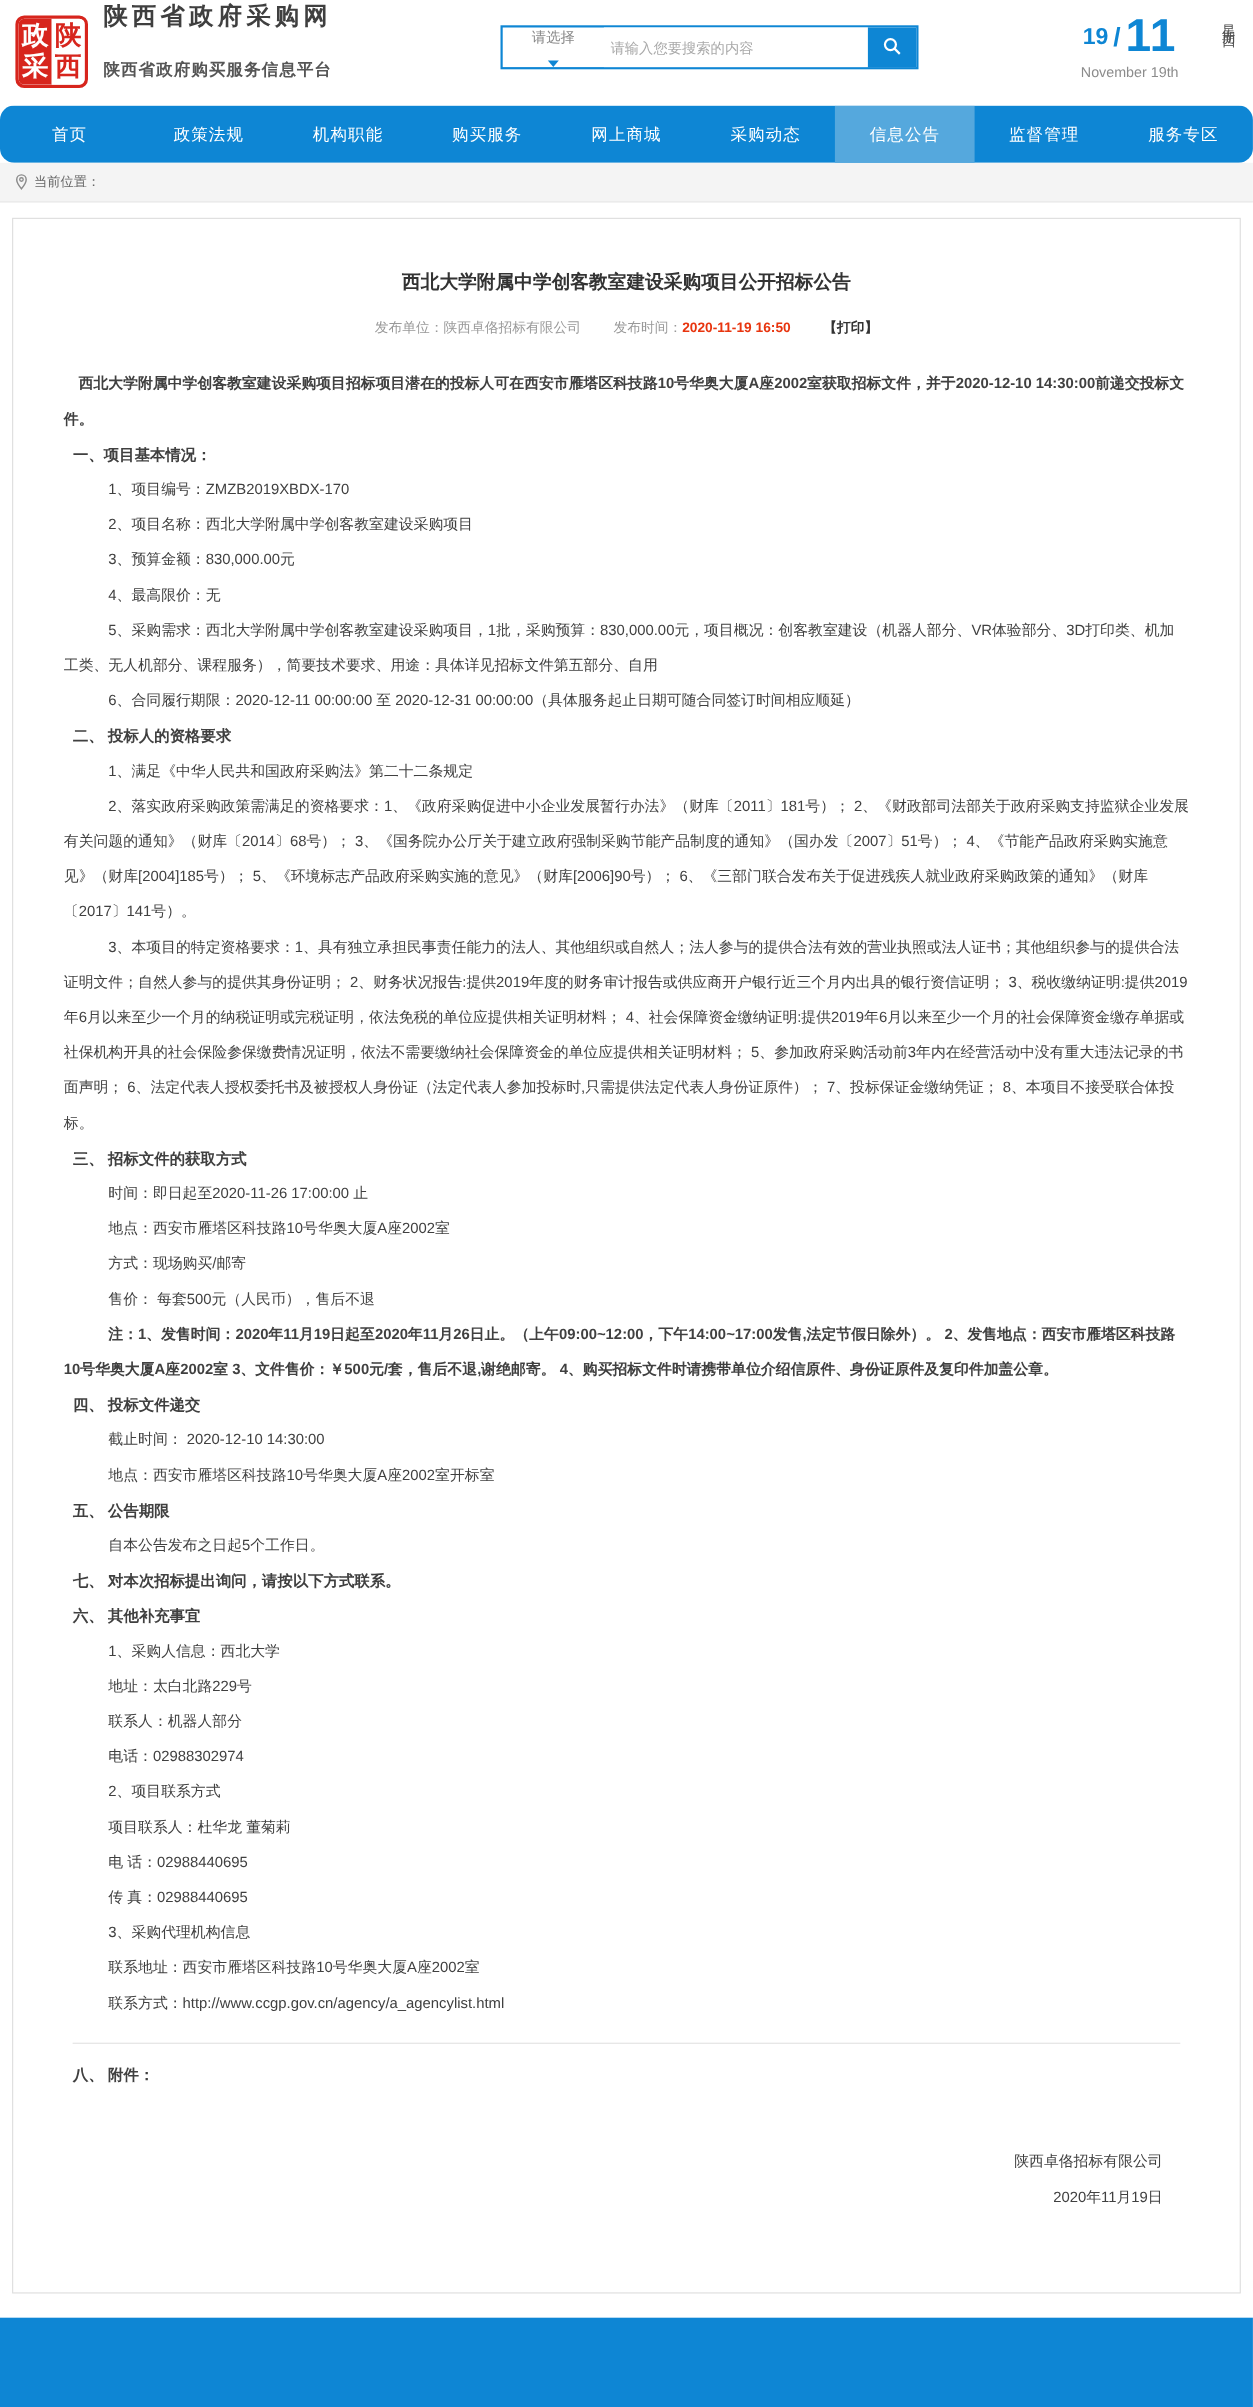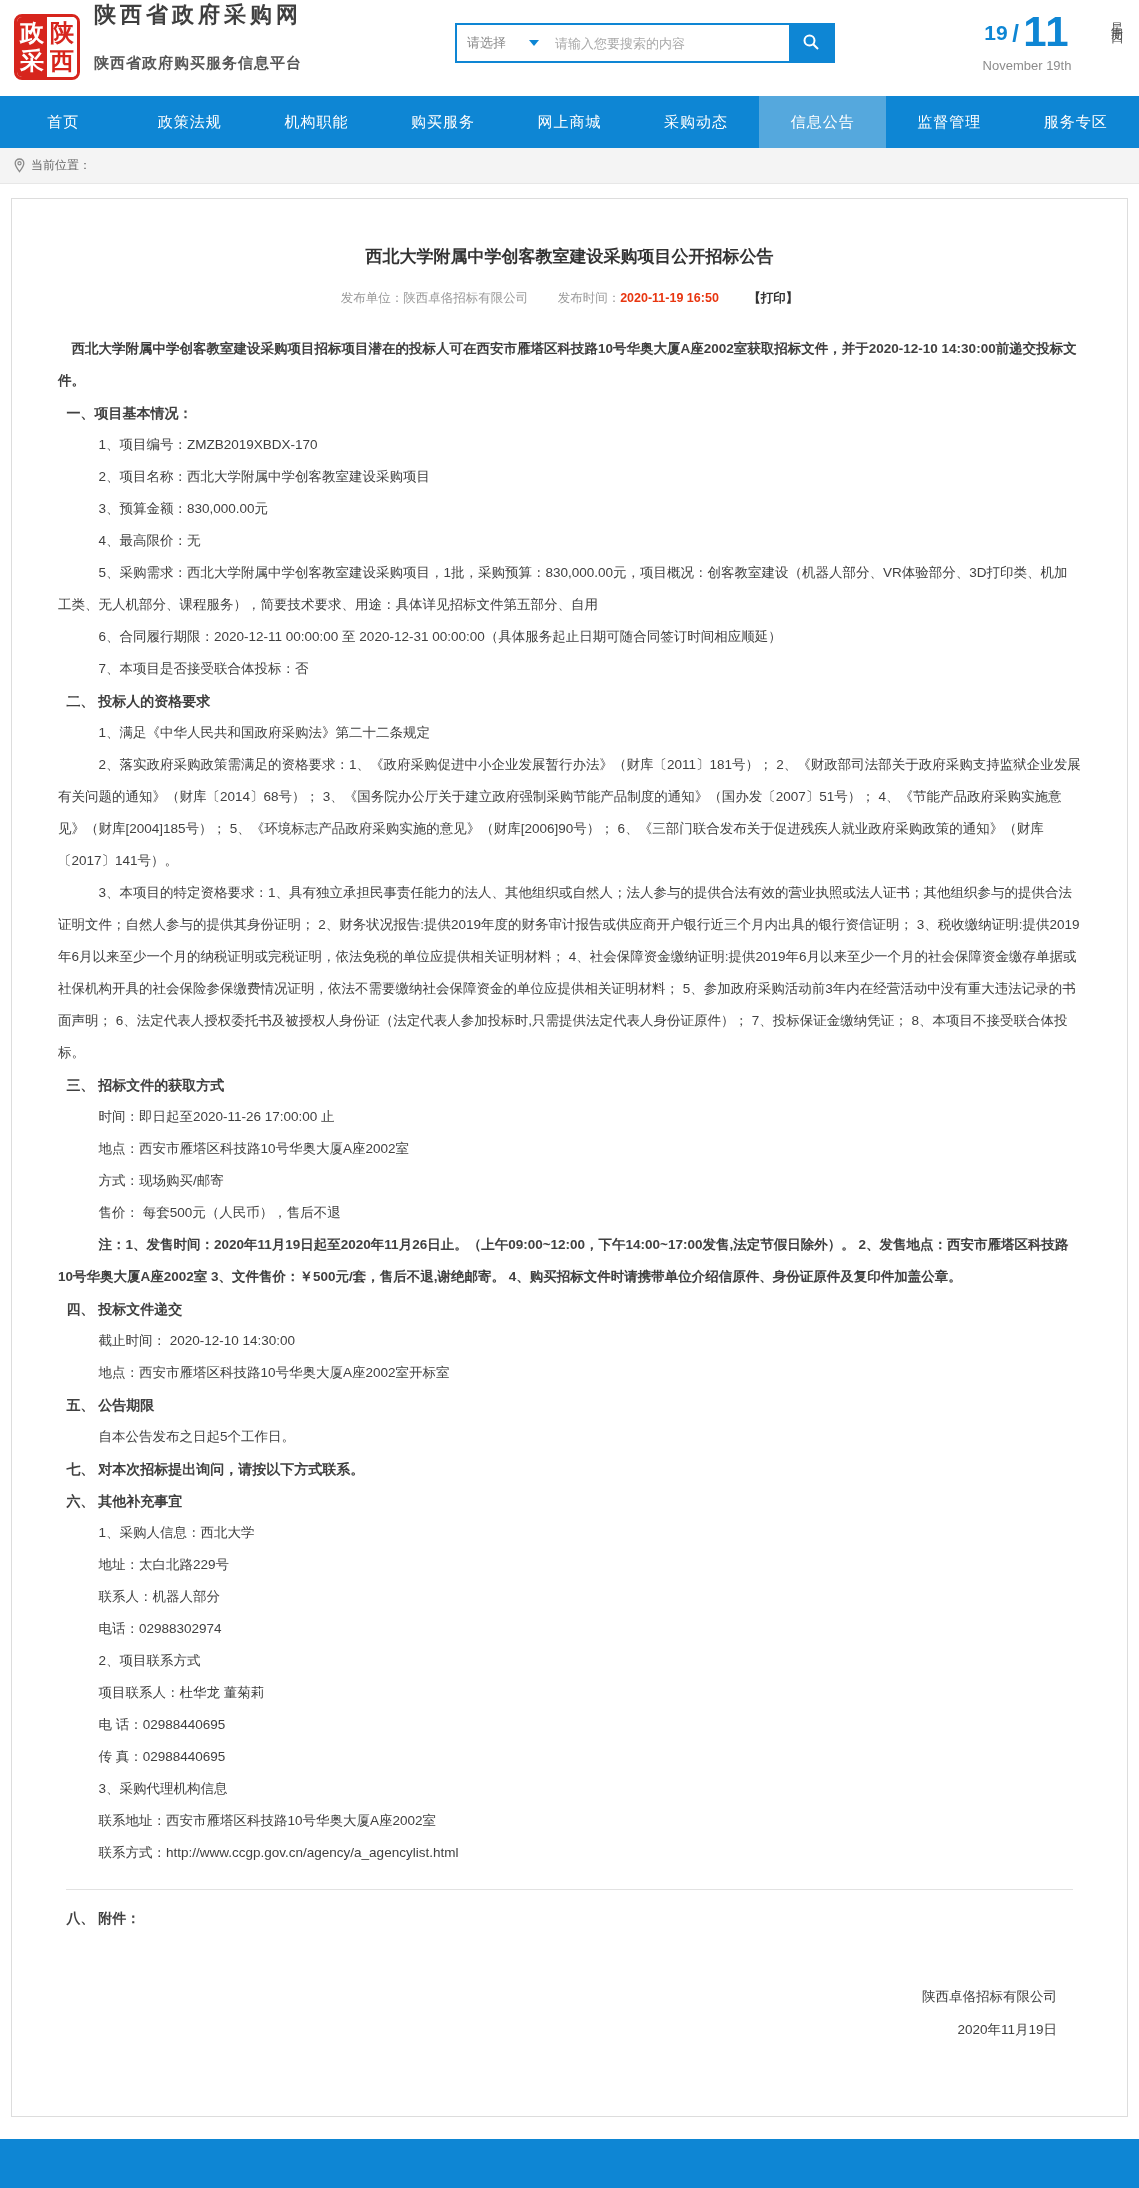--- a/index.html
+++ b/index.html
@@ -28,40 +28,40 @@
   .seal-col.white{background:#fff;color:var(--logo-red);}
   .site-titles{position:absolute;left:94px;top:0;text-align:right;}
   .site-title{font-size:22px;font-weight:bold;color:#3f3f3f;letter-spacing:4px;}
   .site-subtitle{font-size:15px;font-weight:bold;color:#565656;margin-top:24px;letter-spacing:1px;}
   .search-box{
     position:absolute;left:455px;top:23px;height:40px;width:380px;
     display:flex;align-items:stretch;border:2px solid var(--primary-blue);background:#fff;
   }
   .search-select{
     width:92px;display:flex;align-items:center;justify-content:space-between;
-    padding:0 10px;color:#888;font-size:13px;cursor:pointer;
+    padding:0 10px;color:#888;font-size:13px;cursor:pointer;flex-direction:column;
   }
   .caret-down{width:0;height:0;border-left:5px solid transparent;border-right:5px solid transparent;
     border-top:6px solid var(--primary-blue);}
   .search-input{flex:1;border:0;outline:0;font-size:13px;color:#333;padding:0 6px;font-family:inherit;}
   .search-input::placeholder{color:#a9a9a9;}
   .search-btn{width:44px;background:var(--primary-blue);border:0;display:flex;align-items:center;
     justify-content:center;cursor:pointer;}
   .date-block{position:absolute;left:952px;top:8px;width:150px;text-align:center;}
   .date-numbers{color:var(--primary-blue);font-weight:bold;}
   .date-day{font-size:21px;vertical-align:6px;}
   .date-slash{font-size:24px;vertical-align:4px;}
   .date-month{font-size:42px;letter-spacing:1px;}
   .date-words{color:#8c8c8c;font-size:13px;margin-top:2px;}
   .weekday{
     position:absolute;left:1108px;top:12px;writing-mode:vertical-rl;
     font-size:12px;color:#4a4a4a;letter-spacing:6px;height:72px;
   }
   
-  .nav{height:52px;background:var(--primary-blue);display:flex;}
+  .nav{height:52px;background:var(--primary-blue);display:flex;border-radius:13px;}
   .nav-item{flex:1;display:flex;align-items:center;justify-content:center;color:#fff;
     font-size:15px;letter-spacing:1px;cursor:pointer;}
   .nav-item.active{background:var(--active-nav);}
   
   .breadcrumb{height:36px;background:#f4f4f4;border-bottom:1px solid #e7e7e7;
     display:flex;align-items:center;padding-left:14px;font-size:12px;color:#666;}
   .breadcrumb svg{margin-right:6px;}
   
   .card{
     width:1117px;margin:14px auto 22px auto;background:#fff;border:1px solid #ddd;
@@ -156,21 +156,20 @@
   </div>
   <div class="article-body">
       <p class="b-para">西北大学附属中学创客教室建设采购项目招标项目潜在的投标人可在西安市雁塔区科技路10号华奥大厦A座2002室获取招标文件，并于2020-12-10 14:30:00前递交投标文件。</p>
       <p class="b-heading">一、项目基本情况：</p>
       <p class="b-item">1、项目编号：ZMZB2019XBDX-170</p>
       <p class="b-item">2、项目名称：西北大学附属中学创客教室建设采购项目</p>
       <p class="b-item">3、预算金额：830,000.00元</p>
       <p class="b-item">4、最高限价：无</p>
       <p class="b-item">5、采购需求：西北大学附属中学创客教室建设采购项目，1批，采购预算：830,000.00元，项目概况：创客教室建设（机器人部分、VR体验部分、3D打印类、机加工类、无人机部分、课程服务），简要技术要求、用途：具体详见招标文件第五部分、自用</p>
       <p class="b-item">6、合同履行期限：2020-12-11 00:00:00 至 2020-12-31 00:00:00（具体服务起止日期可随合同签订时间相应顺延）</p>
-      <p class="b-item">7、本项目是否接受联合体投标：否</p>
       <p class="b-heading">二、 投标人的资格要求</p>
       <p class="b-item">1、满足《中华人民共和国政府采购法》第二十二条规定</p>
       <p class="b-item">2、落实政府采购政策需满足的资格要求：1、《政府采购促进中小企业发展暂行办法》（财库〔2011〕181号）； 2、《财政部司法部关于政府采购支持监狱企业发展有关问题的通知》（财库〔2014〕68号）； 3、《国务院办公厅关于建立政府强制采购节能产品制度的通知》（国办发〔2007〕51号）； 4、《节能产品政府采购实施意见》（财库[2004]185号）； 5、《环境标志产品政府采购实施的意见》（财库[2006]90号）； 6、《三部门联合发布关于促进残疾人就业政府采购政策的通知》（财库〔2017〕141号）。</p>
       <p class="b-item">3、本项目的特定资格要求：1、具有独立承担民事责任能力的法人、其他组织或自然人；法人参与的提供合法有效的营业执照或法人证书；其他组织参与的提供合法证明文件；自然人参与的提供其身份证明； 2、财务状况报告:提供2019年度的财务审计报告或供应商开户银行近三个月内出具的银行资信证明； 3、税收缴纳证明:提供2019年6月以来至少一个月的纳税证明或完税证明，依法免税的单位应提供相关证明材料； 4、社会保障资金缴纳证明:提供2019年6月以来至少一个月的社会保障资金缴存单据或社保机构开具的社会保险参保缴费情况证明，依法不需要缴纳社会保障资金的单位应提供相关证明材料； 5、参加政府采购活动前3年内在经营活动中没有重大违法记录的书面声明； 6、法定代表人授权委托书及被授权人身份证（法定代表人参加投标时,只需提供法定代表人身份证原件）； 7、投标保证金缴纳凭证； 8、本项目不接受联合体投标。</p>
       <p class="b-heading">三、 招标文件的获取方式</p>
       <p class="b-item">时间：即日起至2020-11-26 17:00:00 止</p>
       <p class="b-item">地点：西安市雁塔区科技路10号华奥大厦A座2002室</p>
       <p class="b-item">方式：现场购买/邮寄</p>
       <p class="b-item">售价： 每套500元（人民币），售后不退</p>
       <p class="b-itemb">注：1、发售时间：2020年11月19日起至2020年11月26日止。（上午09:00~12:00，下午14:00~17:00发售,法定节假日除外）。 2、发售地点：西安市雁塔区科技路10号华奥大厦A座2002室 3、文件售价：￥500元/套，售后不退,谢绝邮寄。 4、购买招标文件时请携带单位介绍信原件、身份证原件及复印件加盖公章。</p>

